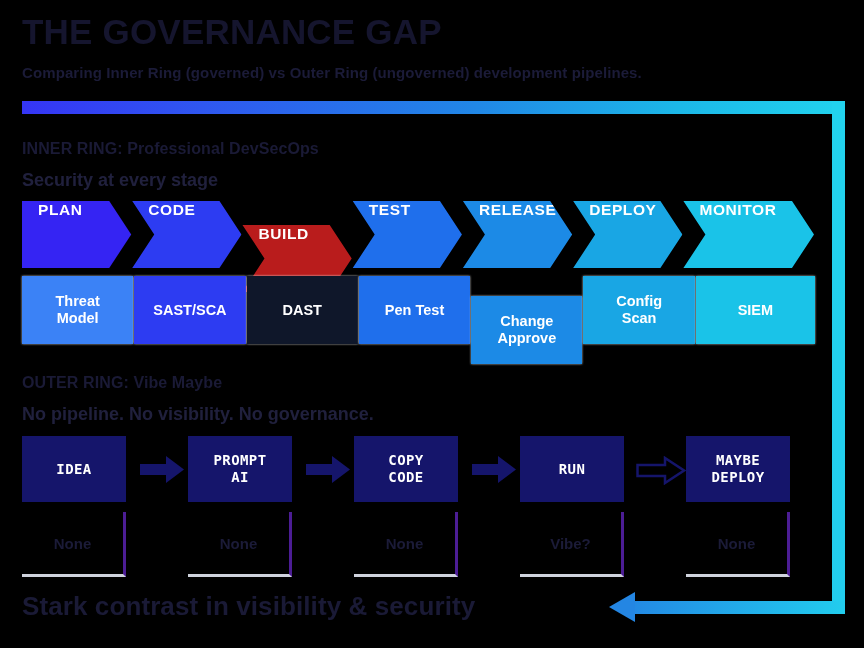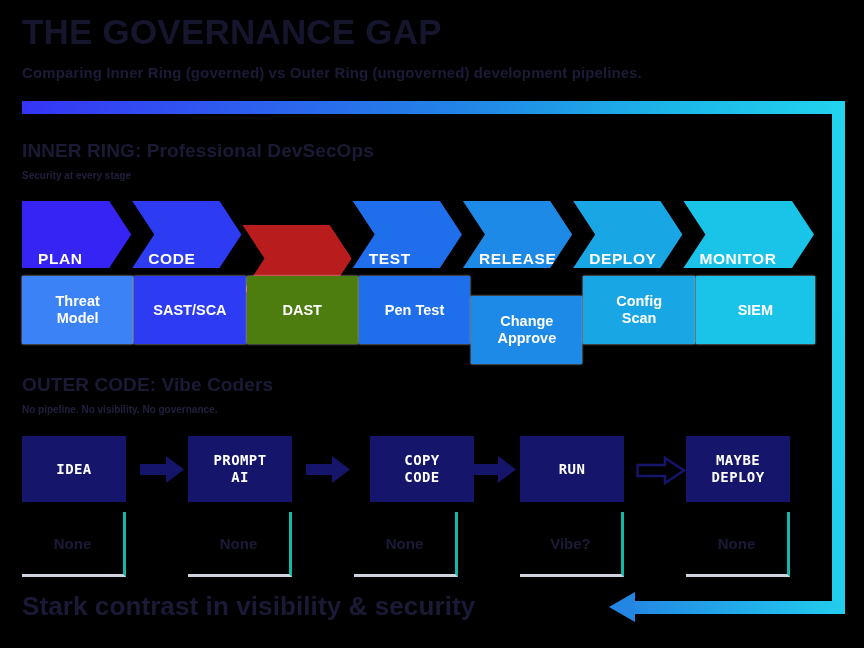--- a/index.html
+++ b/index.html
@@ -44,43 +44,43 @@
     position: absolute; left: 609px; top: 592px;
     width: 0; height: 0;
     border-top: 15px solid transparent;
     border-bottom: 15px solid transparent;
     border-right: 26px solid #2486e3;
   }
 
   
   .sec-title {
     position: absolute;
-    font-size: 19px; font-weight: 700; color: #1a1a36;
+    font-size: 16px; font-weight: 700; color: #1a1a36;
     letter-spacing: 0.1px;
   }
   .sec-sub {
     position: absolute;
-    font-size: 10px; font-weight: 700; color: #20203d;
+    font-size: 18px; font-weight: 700; color: #20203d;
   }
   #inner-title { left: 22px; top: 140px; }
   #inner-sub   { left: 22px; top: 170px; }
   #outer-title { left: 22px; top: 374px; }
   #outer-sub   { left: 22px; top: 404px; }
 
   
   .chev-row {
     position: absolute; left: 22px; top: 201px;
     width: 793px; height: 67px;
     display: flex;
   }
   .chev {
     position: relative;
     width: 112px; height: 67px;
     margin-right: 1px;
-    display: flex; align-items: flex-end;
+    display: flex; align-items: flex-start;
     padding-left: 16px;
     color: #ffffff;
     font-size: 15.5px; font-weight: 700; letter-spacing: 0.6px;
     clip-path: polygon(0 0, calc(100% - 22px) 0, 100% 50%, calc(100% - 22px) 100%, 0 100%, 22px 50%);
     filter: drop-shadow(0 0 0.8px rgba(255,255,255,0.85));
   }
   .chev:first-child {
     clip-path: polygon(0 0, calc(100% - 22px) 0, 100% 50%, calc(100% - 22px) 100%, 0 100%);
   }
   .chev:last-child {
@@ -130,21 +130,21 @@
   }
 
   
   .gate-row {
     position: absolute; left: 22px; top: 512px;
     width: 768px; height: 65px;
   }
   .gate {
     position: absolute; top: 0;
     width: 104px; height: 65px;
-    border-right: 3px solid #14b8a6;
+    border-right: 3px solid #4c1d95;
     border-bottom: 3px solid #cfd3dd;
     display: flex; align-items: center; justify-content: center;
     color: #1b1b38; font-size: 15px; font-weight: 700;
   }
 
   
   .footer-text {
     position: absolute; left: 22px; top: 591px;
     font-size: 26px; font-weight: 700; color: #1a1a36;
     letter-spacing: 0.1px;
@@ -188,57 +188,57 @@
         <span>MONITOR</span>
       </div>
     </div>
   <div class="tile-row" id="tile-row">
       <div class="tile" style="background: #3b82f6;">
         <span>Threat<br>Model</span>
       </div>
       <div class="tile" style="background: rgb(45, 60, 242);">
         <span>SAST/SCA</span>
       </div>
-      <div class="tile" style="background: #4d7c0f;">
+      <div class="tile" style="background: #0f172a;">
         <span>DAST</span>
       </div>
       <div class="tile" style="background: rgb(31, 111, 236);">
         <span>Pen Test</span>
       </div>
       <div class="tile" style="background: rgb(28, 138, 230); margin-top: 20px;">
         <span>Change<br>Approve</span>
       </div>
       <div class="tile" style="background: rgb(25, 166, 228);">
         <span>Config<br>Scan</span>
       </div>
       <div class="tile" style="background: rgb(26, 195, 232);">
         <span>SIEM</span>
       </div>
     </div>
 
-  <div class="sec-title" id="outer-title">OUTER CODE: Vibe Coders</div>
+  <div class="sec-title" id="outer-title">OUTER RING: Vibe Maybe</div>
   <div class="sec-sub" id="outer-sub">No pipeline. No visibility. No governance.</div>
   <div class="flow-row" id="flow-row">
       <div class="fbox" style="left: 0px;">
         <span>IDEA</span>
       </div>
       <div class="arrow-filled" style="left: 118px;">
         <svg width="44" height="27" viewBox="0 0 44 27">
           <path d="M0 8 H26 V0 L44 13.5 L26 27 V19 H0 Z" fill="#15156b"></path>
         </svg>
       </div>
       <div class="fbox" style="left: 166px;">
         <span>PROMPT<br>AI</span>
       </div>
       <div class="arrow-filled" style="left: 284px;">
         <svg width="44" height="27" viewBox="0 0 44 27">
           <path d="M0 8 H26 V0 L44 13.5 L26 27 V19 H0 Z" fill="#15156b"></path>
         </svg>
       </div>
-      <div class="fbox" style="left: 348px;">
+      <div class="fbox" style="left: 332px;">
         <span>COPY<br>CODE</span>
       </div>
       <div class="arrow-filled" style="left: 450px;">
         <svg width="44" height="27" viewBox="0 0 44 27">
           <path d="M0 8 H26 V0 L44 13.5 L26 27 V19 H0 Z" fill="#15156b"></path>
         </svg>
       </div>
       <div class="fbox" style="left: 498px;">
         <span>RUN</span>
       </div>

